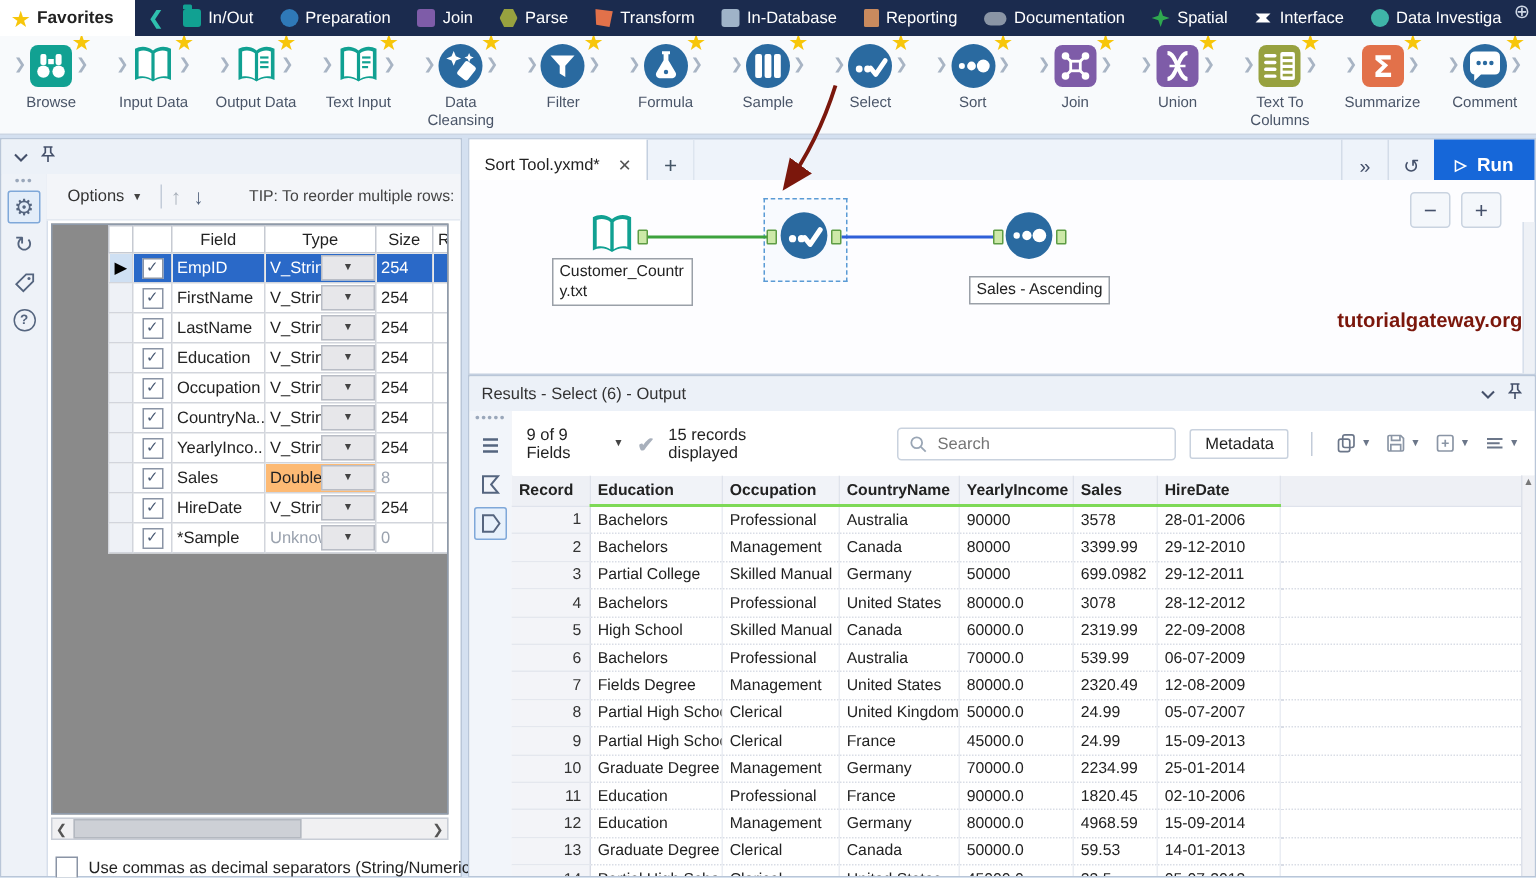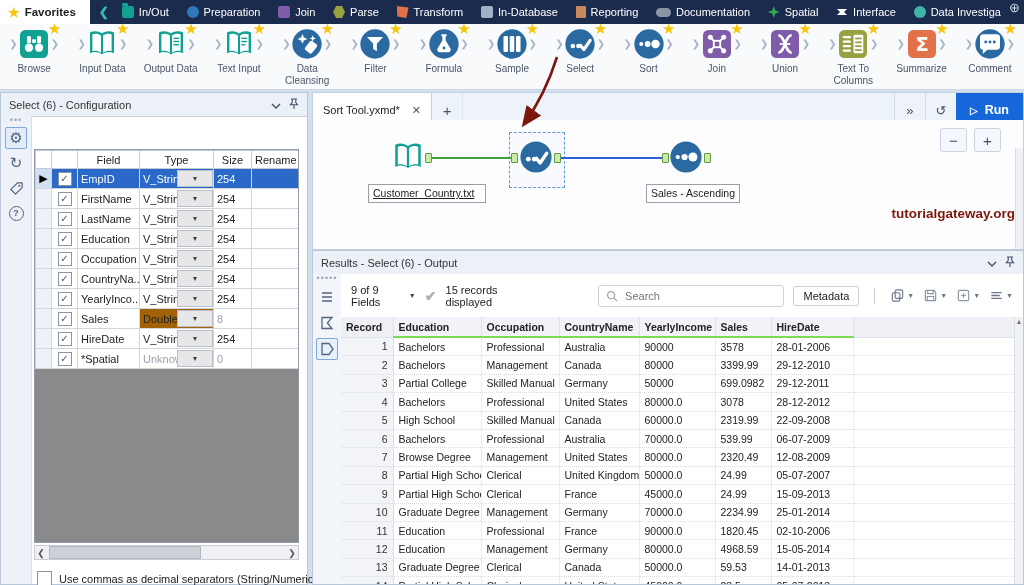--- a/index.html
+++ b/index.html
@@ -47,32 +47,32 @@
   .strip-dots{color:#9aa7ba;font-size:9px;letter-spacing:1px;line-height:8px;}
   .strip-ic{width:22px;height:22px;margin:3px auto;color:#55657f;display:flex;align-items:center;justify-content:center;font-size:15px;border:1px solid transparent;border-radius:2px;box-sizing:border-box;}
   .strip-ic.sel{border-color:#7fa8d9;background:#e3edf9;}
   .q-circle{width:13px;height:13px;border:1.4px solid #55657f;border-radius:50%;font-size:9px;display:flex;align-items:center;justify-content:center;font-weight:bold;}
   .cfg-toolbar{position:absolute;left:30px;top:23px;right:0;height:31px;background:#f3f5f9;display:flex;align-items:center;font-size:11px;color:#333;padding-left:8px;box-sizing:border-box;border-bottom:1px solid #e4e9f1;}
   .opt-btn{display:flex;align-items:center;gap:5px;padding:3px 6px;}
   .tb-sep{width:1px;height:16px;background:#c3ccd9;margin:0 6px;}
   .arr-up{color:#a7aeb9;font-size:14px;} .arr-dn{color:#55657f;font-size:14px;margin-left:8px;}
   .tip-txt{margin-left:auto;padding-right:4px;font-size:10.5px;color:#444;}
   .cfg-grid{position:absolute;left:33px;top:56px;width:265px;height:394px;background:#8a8a8a;border:1px solid #8f9bab;box-sizing:border-box;overflow:hidden;}
-  table.cfg-table{border-collapse:collapse;table-layout:fixed;width:263px;background:#fff;font-size:11px;color:#222;}
+  table.cfg-table{border-collapse:collapse;table-layout:fixed;width:263px;background:#fff;font-size:11px;color:#222;margin-left:37px;}
   .cfg-table th{height:17px;font-weight:normal;background:#fff;border:1px solid #c6cad2;padding:0 3px;text-align:center;}
   .cfg-table td{height:20px;border:1px solid #d2d5dc;padding:0 3px;white-space:nowrap;overflow:hidden;box-sizing:border-box;}
   .td-sel{background:#eef1f6;text-align:center;padding:0;}
   .cfg-row.selrow td{background:#2a69c8;color:#fff;}
   .cfg-row.selrow .td-sel{background:#cfe0f3;color:#000;}
   .cbox{width:12px;height:12px;border:1px solid #8a94a5;background:#fff;margin:0 auto;display:flex;align-items:center;justify-content:center;font-size:10px;color:#4a5a74;line-height:1;}
   .type-cell{display:flex;align-items:center;height:100%;}
   .type-cell span{flex:1;overflow:hidden;}
   .dd-btn{flex:none;width:13px;height:15px;background:#e7e7ea;border:1px solid #b9bdc6;font-size:7px;color:#444;display:flex;align-items:center;justify-content:center;}
   .dim{color:#9aa2ae;}
-  .type-hl{background:#a16207;}
+  .type-hl{background:#fdba74;}
   .cfg-hscroll{position:absolute;left:33px;top:452px;width:265px;height:15px;background:#f0f0f2;border:1px solid #c8cdd6;display:flex;align-items:center;box-sizing:border-box;font-size:9px;color:#555;}
   .hs-thumb{height:11px;background:#cdd0d6;border:1px solid #b3b8c0;flex:none;width:150px;margin-left:2px;}
   .hs-arrow{width:12px;text-align:center;flex:none;}
   .hs-space{flex:1;}
   .cfg-check{position:absolute;left:36px;top:478px;display:flex;align-items:center;gap:7px;font-size:11px;color:#222;white-space:nowrap;}
   .cbox2{width:13px;height:13px;border:1px solid #8a94a5;background:#fff;flex:none;}
   
   #cv{position:absolute;left:312px;top:92px;width:712px;height:158px;}
   .cv-tabs{height:36px;background:#eef3fa;border:1px solid #c4d0e0;display:flex;align-items:stretch;box-sizing:border-box;}
   .cv-tab{background:#fff;display:flex;align-items:center;gap:12px;padding:0 10px;font-size:11px;color:#222;border-right:1px solid #c4d0e0;}
@@ -411,41 +411,50 @@
         </svg>
         <span class="chev r">❯</span>
         <span class="tool-star">★</span>
       </div>
       <div class="plabel">Comment</div>
     </div>
   </div>
 
 <div class="panel" id="cfg">
   <div class="panel-head">
-    <span class="ph-title">Select (6) - Configuration</span>
     <span><svg width="10" height="6" viewBox="0 0 10 6">
           <path d="M1 1l4 4 4-4" stroke="#44506a" stroke-width="1.4" fill="none"></path>
         </svg></span>
     <span><svg width="10" height="12" viewBox="0 0 10 12">
           <path d="M2 1h6M3.2 1v3.6L1.4 6.8h7.2L6.8 4.6V1M5 6.8V11" stroke="#44506a" stroke-width="1.1" fill="none"></path>
         </svg></span>
   </div>
   <div class="cfg-strip">
     <div class="strip-dots">•••</div>
     <div class="strip-ic sel">⚙</div>
     <div class="strip-ic">↻</div>
     <div class="strip-ic">
         <svg width="15" height="15" viewBox="0 0 16 16">
           <path d="M2 9l7-7h5v5l-7 7z" fill="none" stroke="#55657f" stroke-width="1.3"></path>
           <circle cx="11" cy="5" r="1.1" fill="#55657f"></circle>
         </svg>
       </div>
     <div class="strip-ic">
         <span class="q-circle">?</span>
       </div>
+  </div>
+  <div class="cfg-toolbar">
+    <span class="opt-btn">
+      <span>Options</span>
+      <span style="font-size:7px;color:#444">▼</span>
+    </span>
+    <span class="tb-sep"></span>
+    <span class="arr-up">↑</span>
+    <span class="arr-dn">↓</span>
+    <span class="tip-txt">TIP: To reorder multiple rows:</span>
   </div>
   <div class="cfg-grid">
     <table class="cfg-table" id="cfg-table">
       <colgroup>
           <col style="width:16px">
           <col style="width:26px">
           <col style="width:62px">
           <col style="width:74px">
           <col style="width:38px">
           <col style="width:47px">
@@ -592,21 +601,21 @@
               </span>
             </td>
             <td class=""><span class="sval">254</span></td>
             <td><span class="rval"></span></td>
           </tr>
           <tr class="cfg-row">
             <td class="td-sel"></td>
             <td>
               <span class="cbox">✓</span>
             </td>
-            <td><span class="fval">*Spatial</span></td>
+            <td><span class="fval">*Sample</span></td>
             <td class="" style="padding:0 0 0 3px">
               <span class="type-cell">
                 <span class="tval dim">Unknown</span>
                 <span class="dd-btn">▼</span>
               </span>
             </td>
             <td class="dim"><span class="sval">0</span></td>
             <td><span class="rval"></span></td>
           </tr>
         </tbody>
@@ -671,21 +680,21 @@
     </div>
     <div class="node" style="left:356px;top:20px;">
       <svg viewBox="0 0 24 24">
           <circle cx="12" cy="12" r="11" fill="#2a6aa0"></circle>
           <circle cx="6.2" cy="12" r="1.5" fill="#fff"></circle>
           <circle cx="11" cy="12" r="2.2" fill="#fff"></circle>
           <circle cx="16.9" cy="12" r="3.2" fill="#fff"></circle>
         </svg>
     </div>
 
-    <div class="node-label" style="left:55px;top:64px;width:118px;word-break:break-all;text-decoration:underline;">Customer_Country.txt</div>
+    <div class="node-label" style="left:55px;top:52px;width:94px;word-break:break-all;">Customer_Country.txt</div>
     <div class="node-label" style="left:333px;top:64px;">Sales - Ascending</div>
 
     <div class="wm">tutorialgateway.org</div>
     <div class="cv-scroll"></div>
   </div>
 </div>
 
 <div class="panel" id="res">
   <div class="panel-head">
     <span class="ph-title">Results - Select (6) - Output</span>
@@ -848,21 +857,21 @@
             <td>Bachelors</td>
             <td>Professional</td>
             <td>Australia</td>
             <td>70000.0</td>
             <td>539.99</td>
             <td>06-07-2009</td>
             <td></td>
           </tr>
           <tr>
             <td class="rec">7</td>
-            <td>Browse Degree</td>
+            <td>Fields Degree</td>
             <td>Management</td>
             <td>United States</td>
             <td>80000.0</td>
             <td>2320.49</td>
             <td>12-08-2009</td>
             <td></td>
           </tr>
           <tr>
             <td class="rec">8</td>
             <td>Partial High School</td>
@@ -903,21 +912,21 @@
             <td>02-10-2006</td>
             <td></td>
           </tr>
           <tr>
             <td class="rec">12</td>
             <td>Education</td>
             <td>Management</td>
             <td>Germany</td>
             <td>80000.0</td>
             <td>4968.59</td>
-            <td>15-05-2014</td>
+            <td>15-09-2014</td>
             <td></td>
           </tr>
           <tr>
             <td class="rec">13</td>
             <td>Graduate Degree</td>
             <td>Clerical</td>
             <td>Canada</td>
             <td>50000.0</td>
             <td>59.53</td>
             <td>14-01-2013</td>

